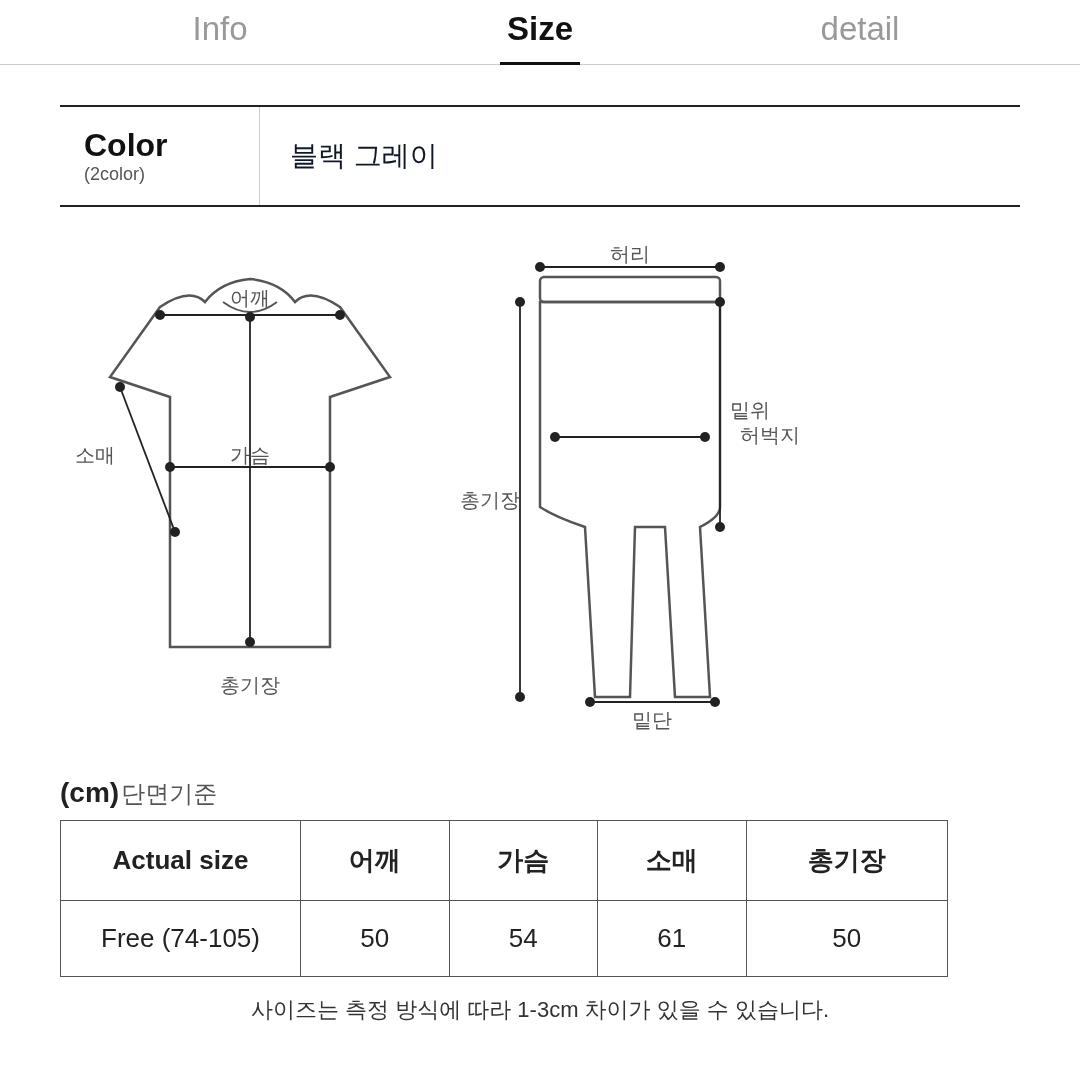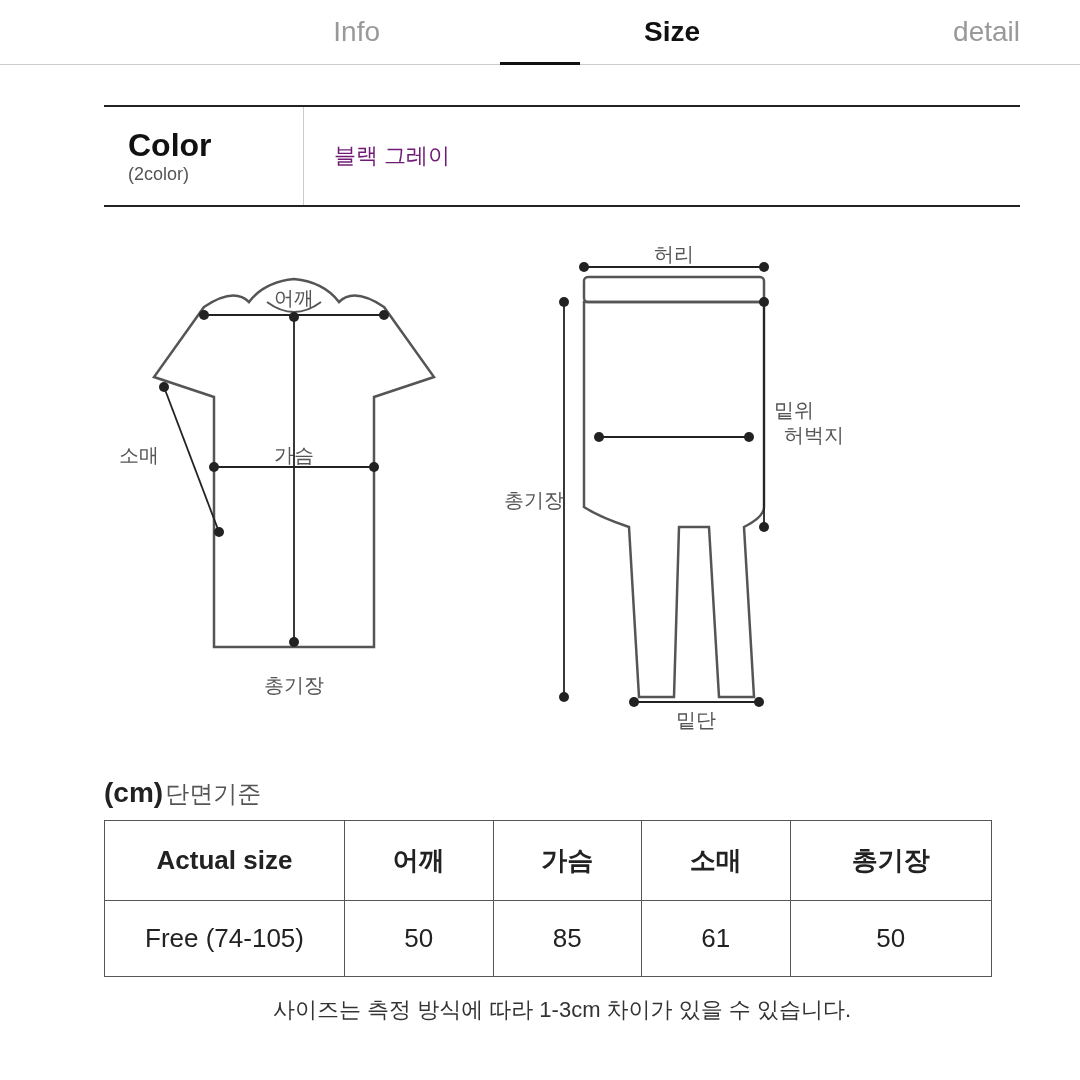--- a/index.html
+++ b/index.html
@@ -13,23 +13,23 @@
 
     
     .tab-nav {
       display: flex;
       border-bottom: 1px solid #ccc;
       padding: 0 60px;
       background: #fff;
     }
     .tab-item {
       flex: 1;
-      text-align: right;
-      padding: 16px 0 16px;
-      font-size: 28px;
+      text-align: center;
+      padding: 10px 0 16px;
+      font-size: 33px;
       color: #999;
       cursor: pointer;
       position: relative;
     }
     .tab-item.active {
       color: #111;
       font-weight: bold;
     }
     .tab-item.active::after {
       content: '';
@@ -38,21 +38,20 @@
       left: 50%;
       transform: translateX(-50%);
       width: 80px;
       height: 3px;
       background: #111;
     }
 
     
     .main-content {
       padding: 40px 60px;
-      margin-left: 44px;
     }
 
     
     .color-section {
       border-top: 2px solid #222;
       border-bottom: 2px solid #222;
       display: flex;
       align-items: center;
       margin-bottom: 40px;
     }
@@ -66,22 +65,22 @@
       font-size: 32px;
       font-weight: bold;
       color: #111;
     }
     .color-label-box .color-sub {
       font-size: 18px;
       color: #555;
     }
     .color-value {
       padding: 20px 30px;
-      font-size: 22px;
-      color: #701a75;
+      font-size: 28px;
+      color: #0f172a;
     }
 
     
     .diagram-area {
       display: flex;
       justify-content: flex-start;
       align-items: flex-start;
       margin-bottom: 40px;
       gap: 40px;
     }
@@ -234,21 +233,21 @@
         <th>어깨</th>
         <th>가슴</th>
         <th>소매</th>
         <th>총기장</th>
       </tr>
     </thead>
     <tbody>
       <tr>
         <td>Free (74-105)</td>
         <td>50</td>
-        <td>85</td>
+        <td>54</td>
         <td>61</td>
         <td>50</td>
       </tr>
     </tbody>
   </table>
 
   <p class="disclaimer">사이즈는 측정 방식에 따라 1-3cm 차이가 있을 수 있습니다.</p>
 
 </div>
 

